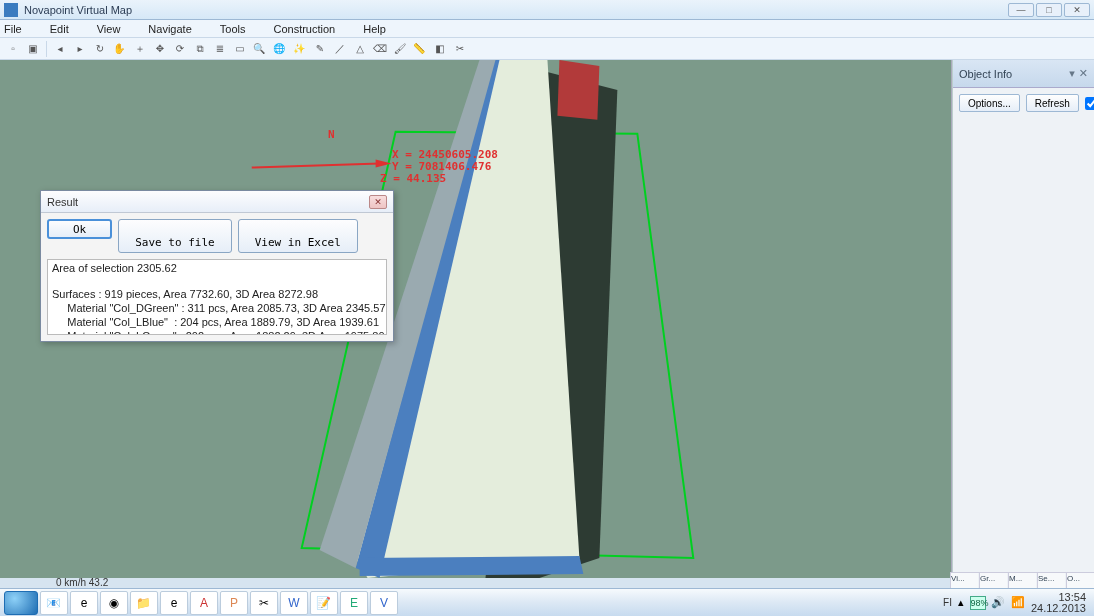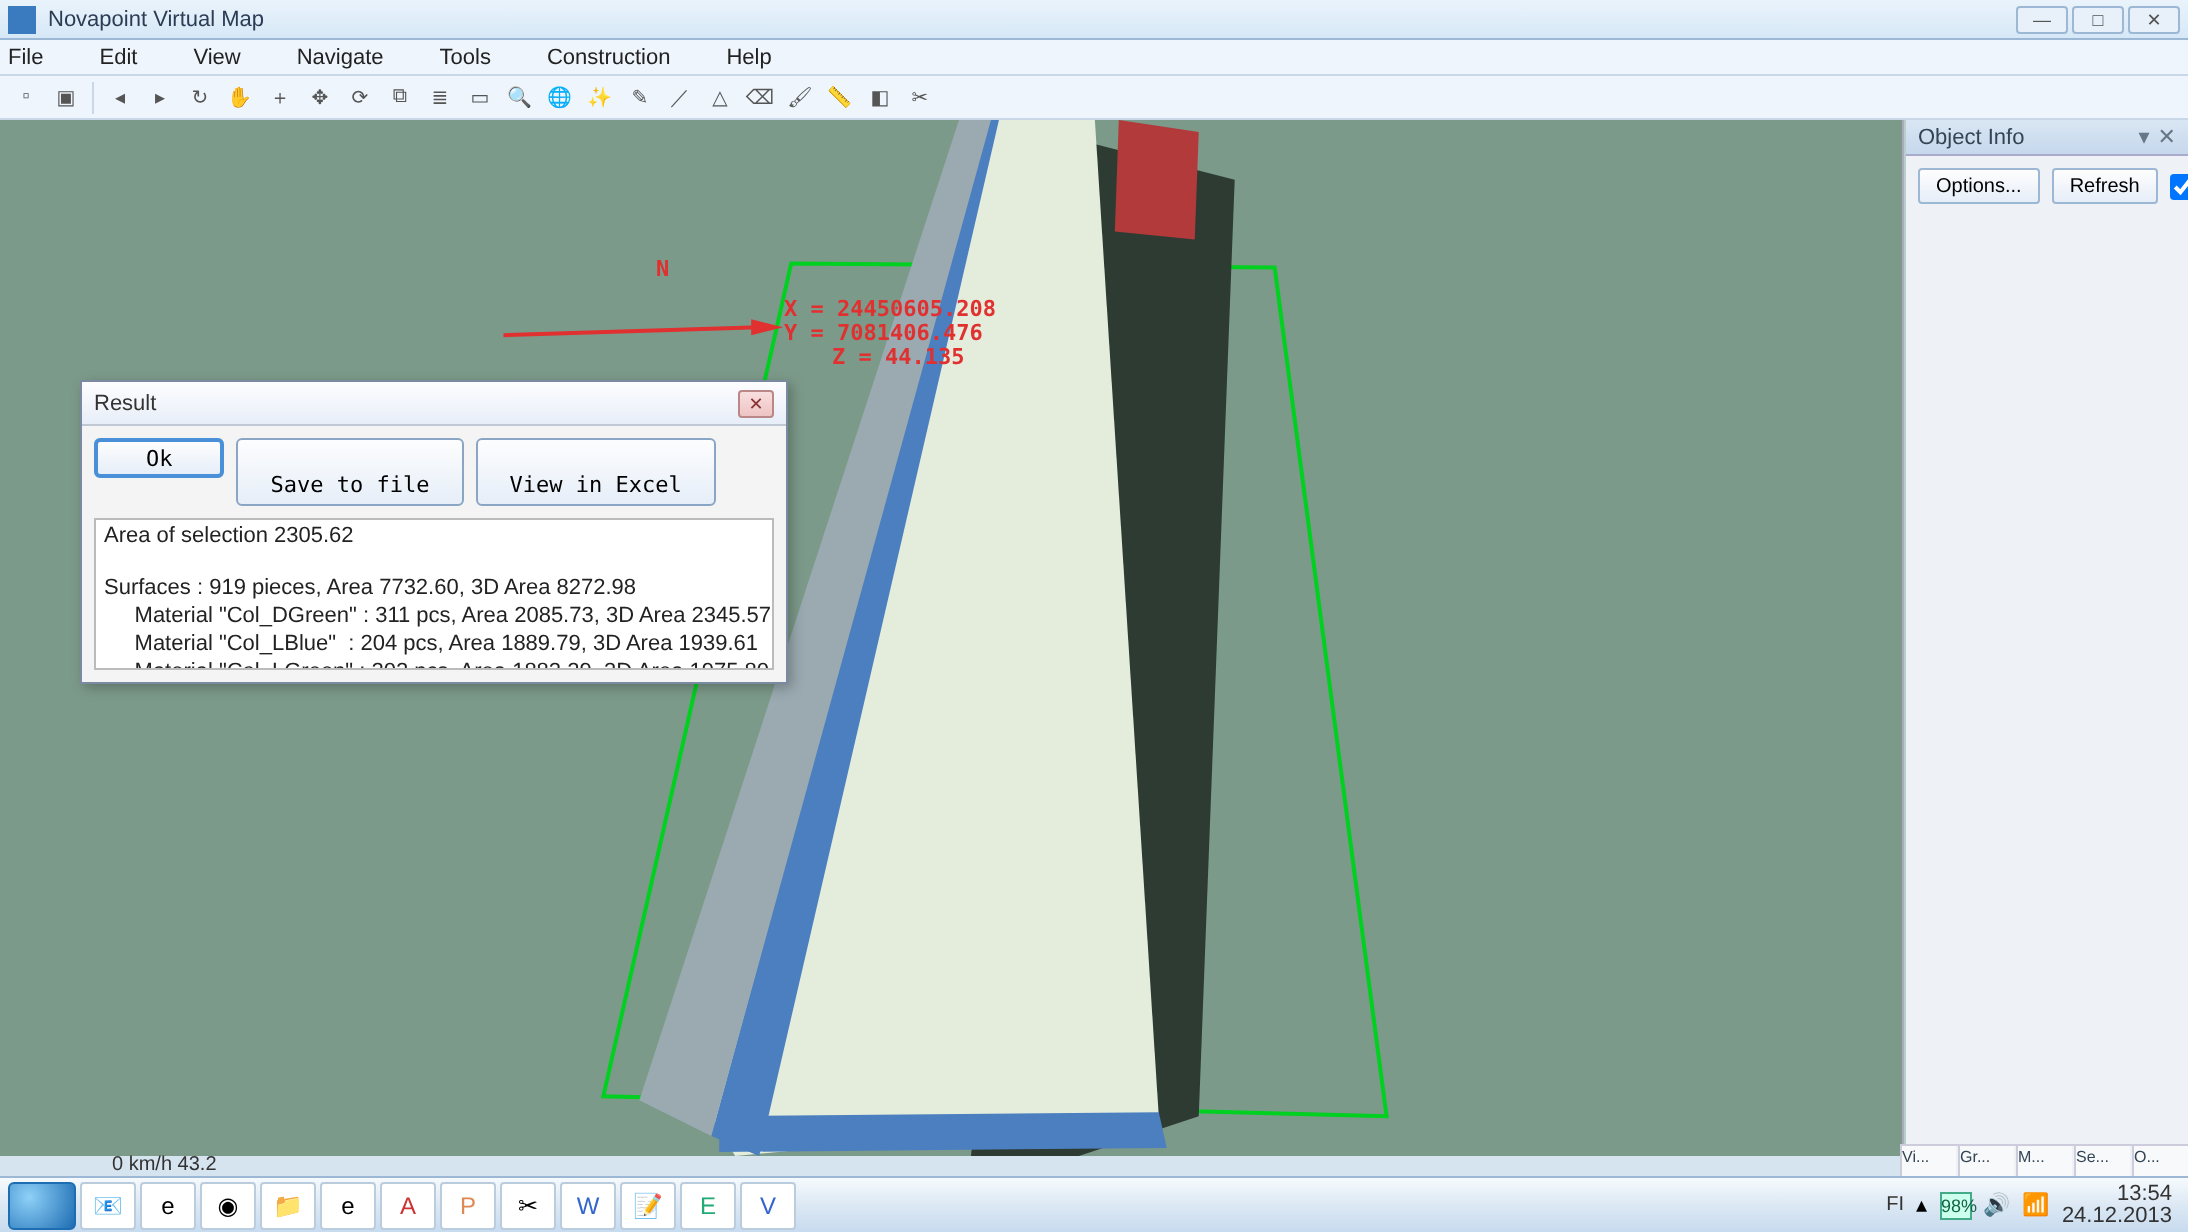--- a/index.html
+++ b/index.html
@@ -18,21 +18,21 @@
 .toolbar { height: 22px; background: #eef5fc; border-bottom: 1px solid #c9d8e8; display: flex; align-items: center; padding: 0 4px; gap: 2px; }
 .tbtn { width: 18px; height: 18px; border: 1px solid transparent; display: flex; align-items: center; justify-content: center; font-size: 10px; color: #555; }
 .tsep { width: 1px; height: 16px; background: #c9d8e8; margin: 0 2px; }
 
 
 .workspace { position: absolute; top: 60px; left: 0; right: 142px; bottom: 38px; background: #7c9a8a; overflow: hidden; border-right: 1px solid #aab; }
 .viewport { width: 100%; height: 100%; position: relative; }
 
 
 .rpanel { position: absolute; top: 60px; right: 0; width: 142px; bottom: 38px; background: #eef2f6; border-left: 1px solid #bcc; }
-.rpanel-title { height: 18px; background: linear-gradient(#d9e6f4,#c6d8ec); border-bottom: 1px solid #aac; padding: 2px 6px; font-size: 10px; color: #345; display: flex; align-items: center; }
+.rpanel-title { height: 28px; background: linear-gradient(#d9e6f4,#c6d8ec); border-bottom: 1px solid #aac; padding: 2px 6px; font-size: 10px; color: #345; display: flex; align-items: center; }
 .rpanel-title .ctl { margin-left: auto; display: flex; gap: 4px; font-size: 9px; color: #678; }
 .rpanel-body { padding: 6px; display: flex; align-items: center; gap: 6px; }
 .rbtn { border: 1px solid #9db8d4; background: linear-gradient(#fefefe,#e6eef8); height: 18px; padding: 0 8px; font-size: 10px; border-radius: 2px; }
 .rchk { display: flex; align-items: center; gap: 2px; font-size: 10px; }
 
 
 .dialog { position: absolute; top: 190px; left: 40px; width: 354px; background: #f4f4f4; border: 1px solid #7a8aa0; box-shadow: 2px 2px 6px rgba(0,0,0,0.25); }
 .dialog-title { height: 22px; background: linear-gradient(#fdfdfe,#e7eef8); border-bottom: 1px solid #c0c8d4; display: flex; align-items: center; padding: 0 6px; font-size: 11px; color: #333; }
 .dialog-title .close { margin-left: auto; width: 18px; height: 14px; border: 1px solid #b88; background: linear-gradient(#f8dede,#eec4c4); text-align: center; line-height: 12px; font-size: 9px; color: #833; border-radius: 2px; }
 .dialog-btns { padding: 6px; display: flex; gap: 6px; }
@@ -122,21 +122,21 @@
       <polygon points="560,0 600,6 598,60 558,56" fill="#b23a3a"></polygon>
 
       <polygon points="360,500 580,498 584,516 360,518" fill="#4b7fbf"></polygon>
 
       <line x1="252" y1="108" x2="380" y2="104" stroke="#e03030" stroke-width="2"></line>
       <polygon points="376,100 392,104 376,108" fill="#e03030"></polygon>
     </svg>
     <div class="coord" style="top:68px; left:328px;">N</div>
     <div class="coord" style="top:88px; left:392px;">X = 24450605.208</div>
     <div class="coord" style="top:100px; left:392px;">Y = 7081406.476</div>
-    <div class="coord" style="top:112px; left:416px;">Z = 44.135</div>
+    <div class="coord" style="top:112px; left:380px;">Z = 44.135</div>
   </div>
 </div>
 
 <div class="rpanel">
   <div class="rpanel-title">
     <span>Object Info</span>
     <span class="ctl">
         <span>▾</span>
         <span>✕</span>
       </span>

